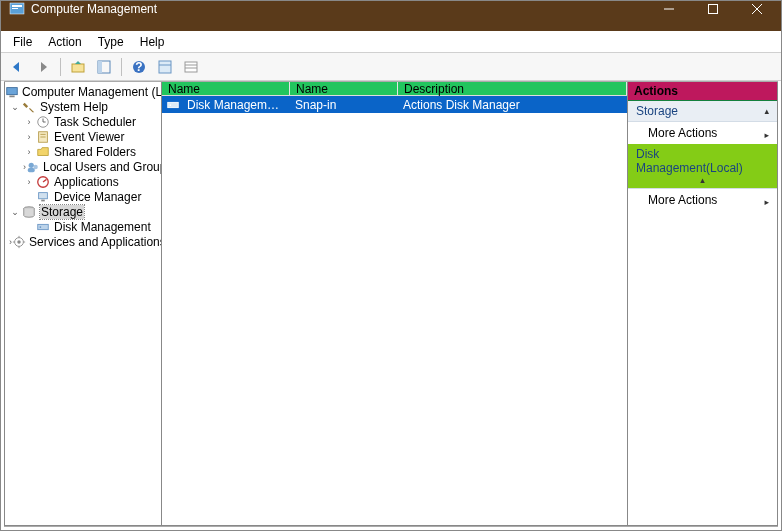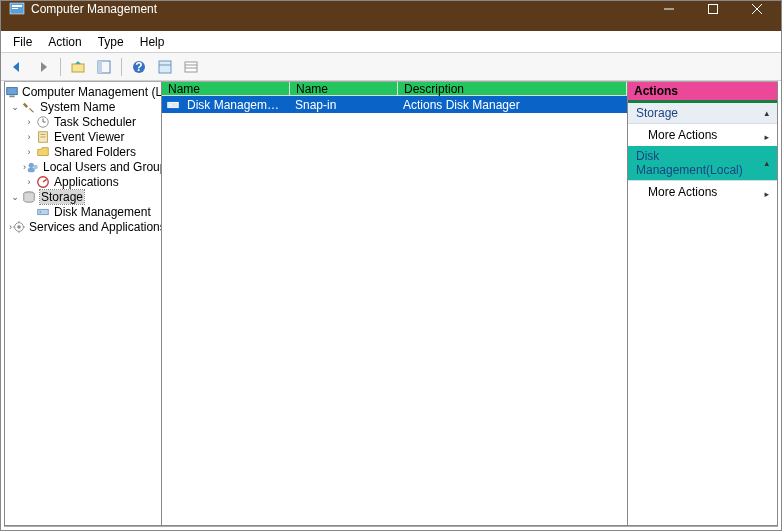--- a/index.html
+++ b/index.html
@@ -21,23 +21,23 @@
 .tree-row .t-icon { width: 16px; height: 15px; display: inline-flex; align-items: center; justify-content: center; margin-right: 3px; }
 .tree-row .t-label { white-space: nowrap; }
 .list-pane { flex: 1; border: 1px solid #888; border-top: none; border-left: none; background: #fff; display: flex; flex-direction: column; }
 .list-header { display: flex; height: 14px; align-items: center; background: #22c55e; border-bottom: 1px solid #ddd; }
 .list-header .col { padding: 0 6px; border-right: 1px solid #e5e5e5; height: 100%; display: flex; align-items: center; }
 .list-row { display: flex; height: 17px; align-items: center; }
 .list-row.selected { background: #0a64c8; color: #fff; }
 .list-row .cell { padding: 0 6px; overflow: hidden; text-overflow: ellipsis; white-space: nowrap; }
 .list-row .r-icon { width: 16px; height: 16px; margin-left: 3px; display: inline-flex; align-items: center; justify-content: center; }
 .actions-pane { width: 150px; border: 1px solid #888; border-top: none; border-left: none; display: flex; flex-direction: column; background: #fff; }
-.actions-title { background: #ec4899; border-bottom: 3px solid #15803d; padding: 2px 6px; font-weight: bold; font-size: 12px; }
+.actions-title { background: #be185d; border-bottom: 1px solid #15803d; padding: 2px 6px; font-weight: bold; font-size: 12px; }
 .actions-group-hdr { background: #e9eef4; padding: 3px 8px; color: #1a4480; display: flex; justify-content: space-between; align-items: center; border-bottom: 1px solid #d3dce6; }
-.actions-group-hdr.selected { background: #14b8a6; }
+.actions-group-hdr.selected { background: #84cc16; flex-direction: column; }
 .actions-link { padding: 4px 8px 4px 20px; display: flex; justify-content: space-between; align-items: flex-end; cursor: default; }
 .arrow { font-size: 9px; color: #333; }
 svg { display: block; }
 </style>
 </head>
 <body>
 
 <div class="titlebar">
   <span class="app-icon">
     <svg viewBox="0 0 16 16">
@@ -131,21 +131,21 @@
       <span class="t-label">Computer Management (Local)</span>
     </div>
     <div class="tree-row" style="padding-left:4px">
       <span class="exp">⌄</span>
       <span class="t-icon">
           <svg width="14" height="14" viewBox="0 0 16 16">
             <path d="M3 3 L7 7 L5 9 L1 5 Z" fill="#9a7c3a"></path>
             <path d="M9 9 L14 14 L12 14 L8 10 Z" fill="#9a7c3a"></path>
           </svg>
         </span>
-      <span class="t-label">System Name</span>
+      <span class="t-label">System Help</span>
     </div>
     <div class="tree-row" style="padding-left:18px">
       <span class="exp">›</span>
       <span class="t-icon">
           <svg width="14" height="14" viewBox="0 0 16 16">
             <circle cx="8" cy="8" r="6" fill="#fff" stroke="#888"></circle>
             <line x1="8" y1="8" x2="8" y2="4" stroke="#555"></line>
             <line x1="8" y1="8" x2="11" y2="8" stroke="#555"></line>
           </svg>
         </span>
@@ -184,20 +184,29 @@
     </div>
     <div class="tree-row" style="padding-left:18px">
       <span class="exp">›</span>
       <span class="t-icon">
           <svg width="14" height="14" viewBox="0 0 16 16">
             <circle cx="8" cy="8" r="6" fill="none" stroke="#c43a3a" stroke-width="1.5"></circle>
             <line x1="8" y1="8" x2="12" y2="5" stroke="#c43a3a" stroke-width="1.5"></line>
           </svg>
         </span>
       <span class="t-label">Applications</span>
+    </div>
+    <div class="tree-row" style="padding-left:30px">
+      <span class="t-icon">
+          <svg width="14" height="14" viewBox="0 0 16 16">
+            <rect x="3" y="3" width="10" height="7" fill="#d0e0ee" stroke="#6a96c4"></rect>
+            <rect x="6" y="11" width="4" height="2" fill="#888"></rect>
+          </svg>
+        </span>
+      <span class="t-label">Device Manager</span>
     </div>
     <div class="tree-row" style="padding-left:4px">
       <span class="exp">⌄</span>
       <span class="t-icon">
           <svg width="14" height="14" viewBox="0 0 16 16">
             <ellipse cx="8" cy="4" rx="6" ry="2" fill="#c8c8c8" stroke="#888"></ellipse>
             <path d="M2 4 L2 12 A6 2 0 0 0 14 12 L14 4" fill="#d8d8d8" stroke="#888"></path>
           </svg>
         </span>
       <span class="t-label selected" style="background: rgb(216, 216, 216); outline: rgb(136, 136, 136) dotted 1px; padding: 0px 1px;">Storage</span>

